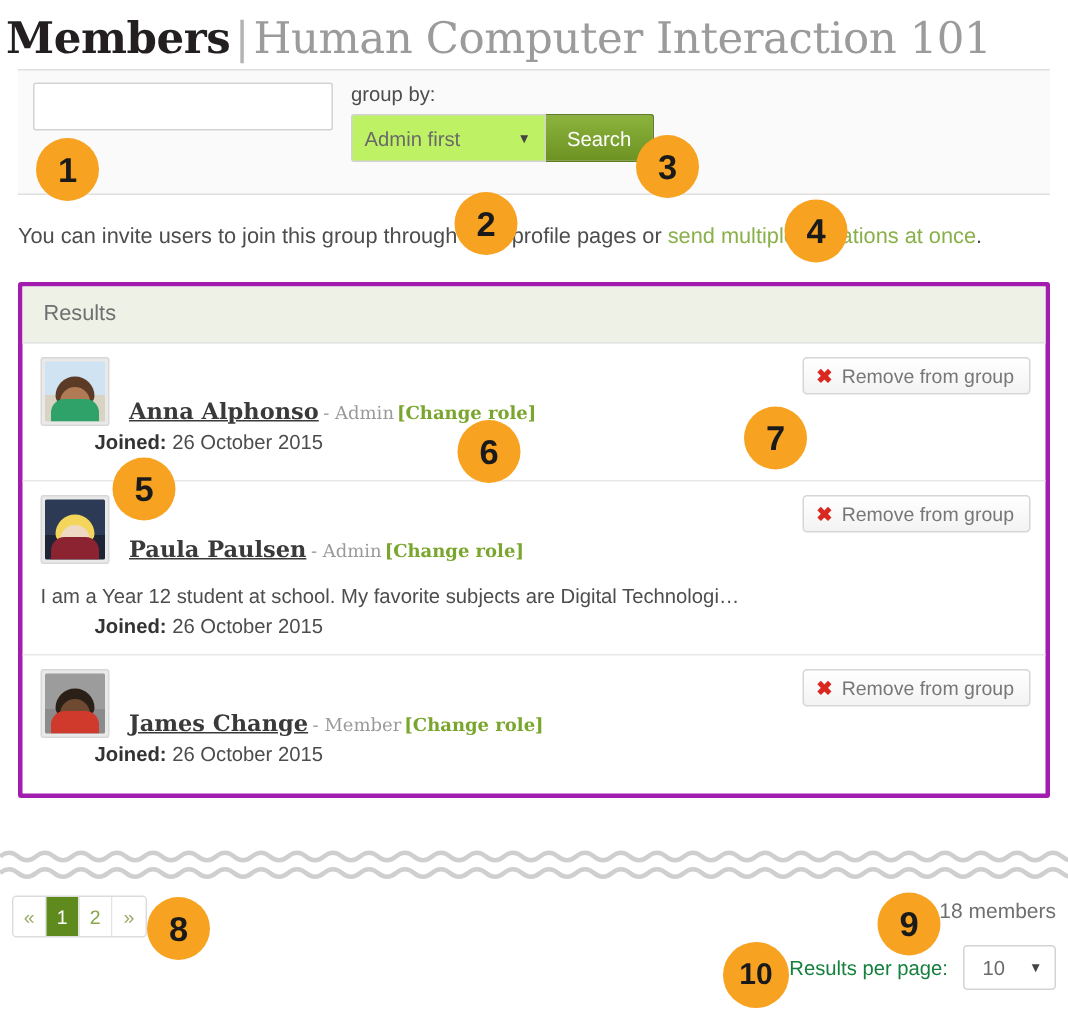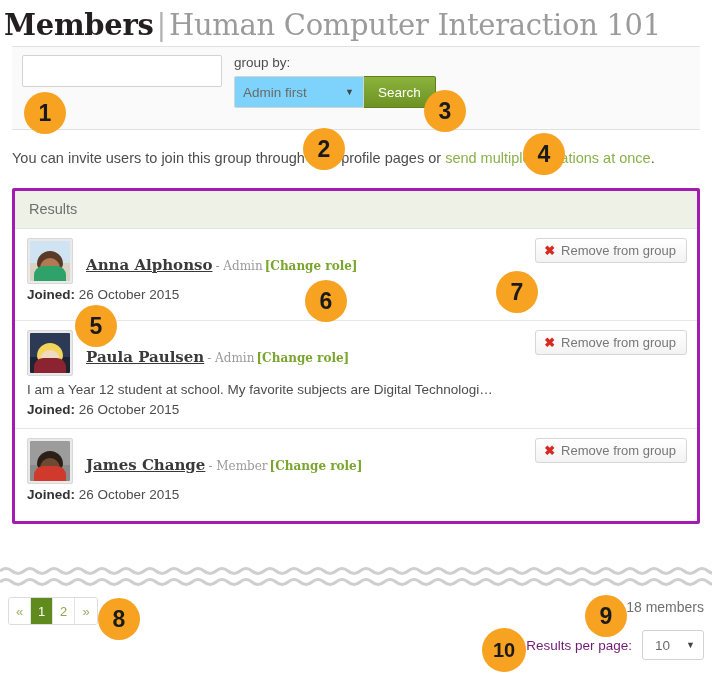--- a/index.html
+++ b/index.html
@@ -56,21 +56,21 @@
     font-size: 13px;
     padding: 0 7px;
     color: #4d4d4d;
     font-family: "Liberation Sans", sans-serif;
     outline: none;
   }
   .sort-wrap { margin-left: 12px; }
   .sort-select {
     width: 130px; height: 32px;
     border: 1px solid #d3d3d3;
-    background: #7dd3fc;
+    background: #bef264;
     border-radius: 2px 0 0 2px;
     font-size: 13.5px;
     color: #6a6a6a;
     padding: 0 8px;
     position: relative;
     display: flex; align-items: center;
     font-family: "Liberation Sans", sans-serif;
   }
   .sort-select .caret {
     position: absolute; right: 9px; top: 50%;
@@ -117,21 +117,21 @@
     color: #6f6f6f;
     line-height: 19px;
   }
   .member-row {
     position: relative;
     border-bottom: 1px solid #e7e7e7;
     padding: 9px 12px 9px 12px;
     min-height: 92px;
   }
   .member-row.last { border-bottom: none; }
-  .member-top { display: flex; align-items: center; }
+  .member-top { display: flex; align-items: flex-end; }
   .avatar {
     width: 46px; height: 46px;
     border: 1px solid #d8d8d8;
     background: #e9e9e9;
     padding: 2px;
     border-radius: 2px;
     flex: none;
   }
   .avatar-inner {
     width: 100%; height: 100%;
@@ -187,27 +187,28 @@
     font-size: 12px;
     color: #7aa52e;
     text-decoration: none;
     padding-left: 2px;
     font-weight: bold;
   }
   .member-bio {
     font-size: 13.5px;
     color: #4d4d4d;
     line-height: 19px;
-    margin-top: 4px;
+    margin-top: 12px;
   }
   .member-joined {
     font-size: 13.5px;
     color: #4d4d4d;
     line-height: 19px;
     margin-top: 1px;
+    margin-left: 36px;
   }
   .member-joined b { color: #333; }
 
   .remove-btn {
     position: absolute;
     right: 10px; top: 9px;
     height: 25px;
     padding: 0 10px 0 8px;
     background: linear-gradient(#ffffff, #f3f3f3);
     border: 1px solid #d6d6d6;
@@ -262,21 +263,21 @@
     position: absolute;
     right: 8px; top: 7px;
     font-size: 14px;
     color: #6f6f6f;
   }
   .rpp {
     position: absolute;
     right: 8px; top: 38px;
     display: flex; align-items: center;
   }
-  .rpp-label { font-size: 13.5px; color: #701a75; margin-right: 10px; }
+  .rpp-label { font-size: 13.5px; color: #15803d; margin-right: 10px; }
   .rpp-select {
     width: 62px; height: 30px;
     border: 1px solid #d3d3d3;
     border-radius: 3px;
     background: #fff;
     font-size: 13.5px;
     color: #6a6a6a;
     display: flex; align-items: center;
     padding-left: 12px;
     position: relative;

